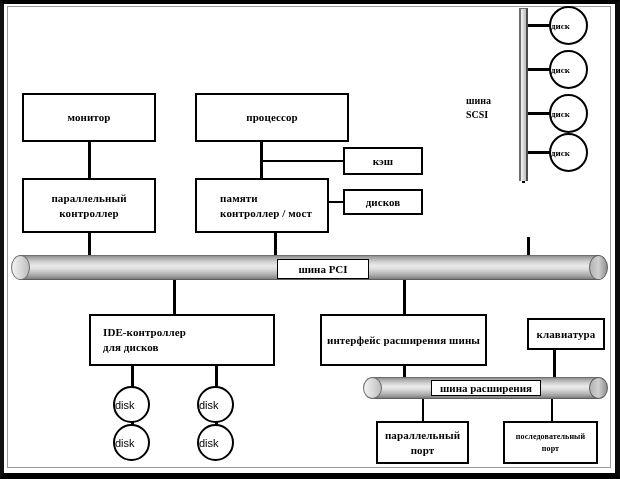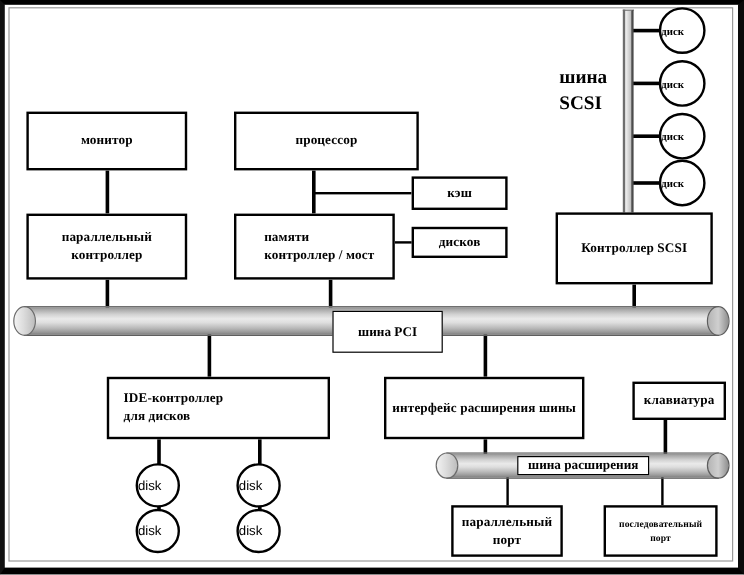--- a/index.html
+++ b/index.html
@@ -149,26 +149,27 @@
   .disk.latin{
     font-family:"Liberation Sans",sans-serif;
     font-size:11px;
     font-weight:normal;
   }
 
   
   .freetext{
     position:absolute;
     font-family:"Liberation Serif",serif;
-    font-size:16px;
+    font-size:10px;
     font-weight:bold;
     color:#000000;
     line-height:1.4;
     text-align:left;
     z-index:6;
+    margin-top:40px;
   }
 </style>
 </head>
 <body>
 
 <div id="screen">
 
   <div id="outer-frame"></div>
   <div id="inner-frame"></div>
 
@@ -234,34 +235,31 @@
     </div>
 
     <div class="hline thin" style="left:329px;top:201px;width:16px;"></div>
 
     <div class="box" style="left:343px;top:189px;width:80px;height:26px;">
       <span>дисков</span>
     </div>
 
     <div class="vline" style="left:274px;top:233px;height:32px;"></div>
 
-    <div class="box" style="left:463px;top:177px;width:131px;height:60px;">
-      <span>Контроллер SCSI</span>
-    </div>
 
     <div class="vline" style="left:522px;top:181px;height:2px;"></div>
 
     <div class="vline" style="left:527px;top:237px;height:28px;"></div>
 
     <div class="bus-h" style="left:11px;top:255px;width:597px;height:25px;">
       <div class="cap-r"></div>
       <div class="tube"></div>
       <div class="cap-l"></div>
     </div>
-    <div class="bus-label" style="left:277px;top:259px;width:92px;height:35px;">шина PCI</div>
+    <div class="bus-label" style="left:277px;top:259px;width:92px;height:20px;">шина PCI</div>
 
     <div class="vline" style="left:173px;top:264px;height:50px;"></div>
 
     <div class="box left" style="left:89px;top:314px;width:186px;height:52px;">
       <div>
         <div>IDE-контроллер</div>
         <div>для дисков</div>
       </div>
     </div>
 

